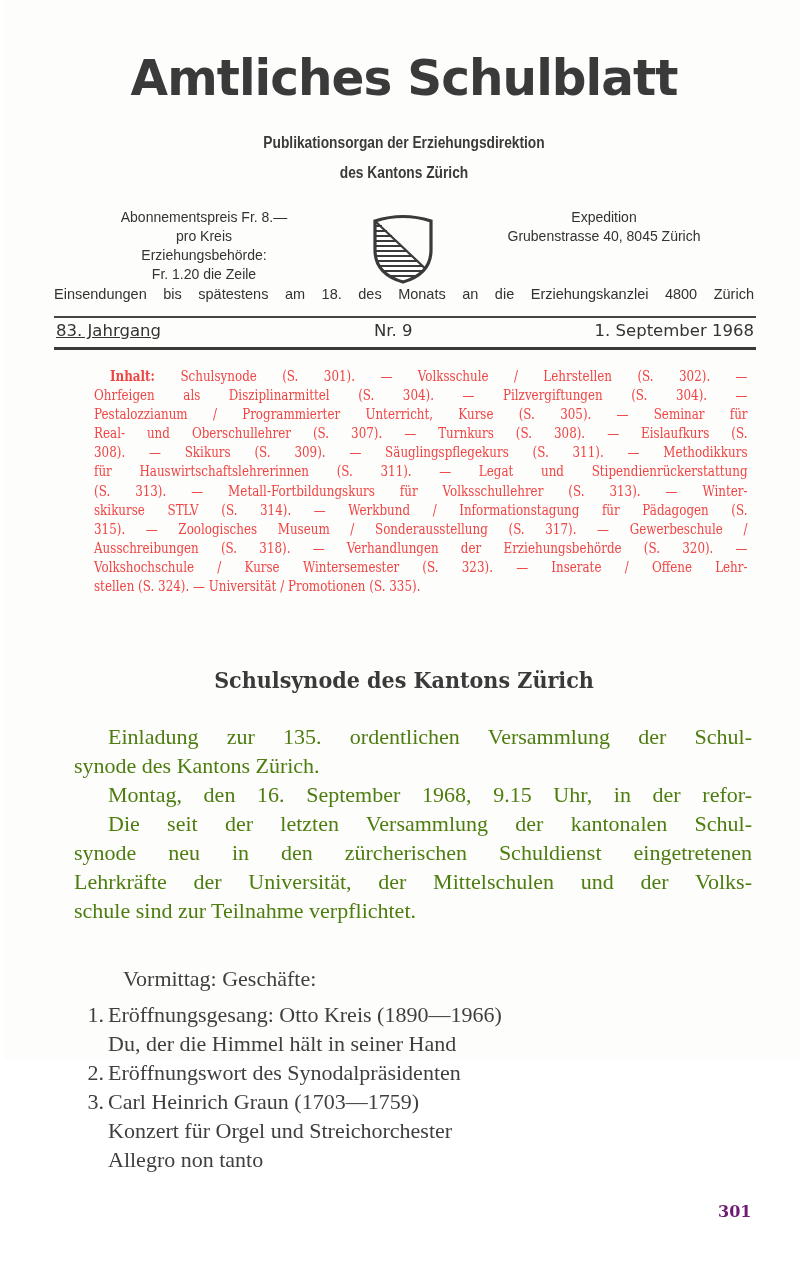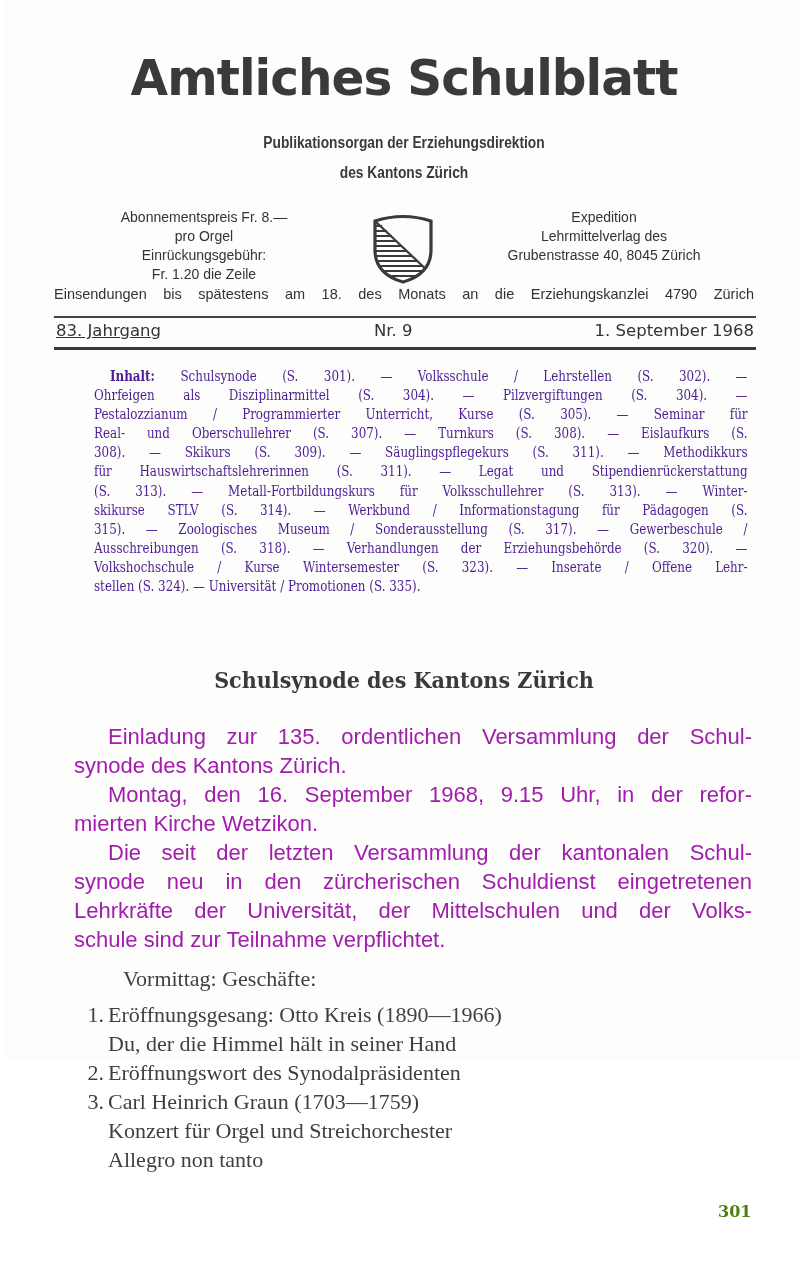--- a/index.html
+++ b/index.html
@@ -101,21 +101,21 @@
     .issue-date { right: 0; }
 
     
     .toc {
       position: absolute;
       left: 90px; top: 367px;
       width: 654px;
       font-family: "DejaVu Serif", serif;
       font-size: 14.2px;
       line-height: 19.1px;
-      color: #4c1d95;
+      color: #ef4444;
     }
     .toc-line {
       display: block;
       white-space: nowrap;
       text-align: justify;
       text-align-last: justify;
       transform-origin: left;
       transform: scaleX(0.84);
       width: 778px;
     }
@@ -134,24 +134,24 @@
       font-size: 23px;
       color: #3a3a3a;
       transform: scaleX(0.9);
     }
 
     
     .body {
       position: absolute;
       left: 104px; top: 722px;
       width: 644px;
-      font-family: Liberation Sans, sans-serif;
+      font-family: Liberation Serif, serif;
       font-size: 22px;
       line-height: 29px;
-      color: #a21caf;
+      color: #4d7c0f;
     }
     .body-line {
       display: block;
       white-space: nowrap;
       text-align: justify;
       text-align-last: justify;
     }
     .body-line.last { text-align-last: left; }
 
     .agenda {
@@ -168,36 +168,36 @@
     .agenda-text { position: absolute; left: 34px; }
     .agenda-heading { position: absolute; left: 34px; margin-left: 15px; }
     .agenda-gap { height: 7px; }
 
     .page-number {
       position: absolute;
       left: 714px; top: 1202px;
       font-family: "DejaVu Serif", serif;
       font-weight: bold;
       font-size: 16px;
-      color: #4d7c0f;
+      color: #701a75;
     }
   </style>
 </head>
 <body>
 
 <div class="page">
 
   <div class="masthead-title">Amtliches Schulblatt</div>
   <div class="subtitle sub1">Publikationsorgan der Erziehungsdirektion</div>
   <div class="subtitle sub2">des Kantons Zürich</div>
 
   <div class="info-block info-left">
     <div>Abonnementspreis Fr. 8.—</div>
-    <div>pro Orgel</div>
-    <div>Einrückungsgebühr:</div>
+    <div>pro Kreis</div>
+    <div>Erziehungsbehörde:</div>
     <div>Fr. 1.20 die Zeile</div>
   </div>
 
   <svg class="crest" viewBox="0 0 66 72">
     <defs>
       <clipPath id="shieldClip">
         <path d="M5 9 Q33 0 61 9 L61 38 Q61 62 33 70 Q5 62 5 38 Z"></path>
       </clipPath>
     </defs>
     <g clip-path="url(#shieldClip)">
@@ -215,25 +215,24 @@
         <line x1="0" y1="59" x2="57" y2="59"></line>
         <line x1="0" y1="64" x2="62" y2="64"></line>
       </g>
       <line x1="5" y1="9" x2="61" y2="62" stroke="#3a3a3a" stroke-width="2.2"></line>
     </g>
     <path d="M5 9 Q33 0 61 9 L61 38 Q61 62 33 70 Q5 62 5 38 Z" fill="none" stroke="#3a3a3a" stroke-width="3.2"></path>
   </svg>
 
   <div class="info-block info-right">
     <div>Expedition</div>
-    <div>Lehrmittelverlag des</div>
     <div>Grubenstrasse 40, 8045 Zürich</div>
   </div>
 
-  <div class="deadline">Einsendungen bis spätestens am 18. des Monats an die Erziehungskanzlei 4790 Zürich</div>
+  <div class="deadline">Einsendungen bis spätestens am 18. des Monats an die Erziehungskanzlei 4800 Zürich</div>
 
   <div class="rule rule-top"></div>
   <div class="issue-bar">
     <span class="issue-volume">83. Jahrgang</span>
     <span class="issue-number">Nr. 9</span>
     <span class="issue-date">1. September 1968</span>
   </div>
   <div class="rule rule-bottom"></div>
 
   <div class="toc">
@@ -250,21 +249,20 @@
     <span class="toc-line">Volkshochschule / Kurse Wintersemester (S. 323). — Inserate / Offene Lehr-</span>
     <span class="toc-line last">stellen (S. 324). — Universität / Promotionen (S. 335).</span>
   </div>
 
   <div class="section-heading">Schulsynode des Kantons Zürich</div>
 
   <div class="body">
     <span class="body-line" style="padding-left:0;">Einladung zur 135. ordentlichen Versammlung der Schul-</span>
     <span class="body-line last" style="margin-left:-34px;">synode des Kantons Zürich.</span>
     <span class="body-line">Montag, den 16. September 1968, 9.15 Uhr, in der refor-</span>
-    <span class="body-line last" style="margin-left:-34px;">mierten Kirche Wetzikon.</span>
     <span class="body-line">Die seit der letzten Versammlung der kantonalen Schul-</span>
     <span class="body-line" style="margin-left:-34px;">synode neu in den zürcherischen Schuldienst eingetretenen</span>
     <span class="body-line" style="margin-left:-34px;">Lehrkräfte der Universität, der Mittelschulen und der Volks-</span>
     <span class="body-line last" style="margin-left:-34px;">schule sind zur Teilnahme verpflichtet.</span>
   </div>
 
   <div class="agenda">
     <div class="agenda-row">
       <span class="agenda-heading">Vormittag: Geschäfte:</span>
     </div>

